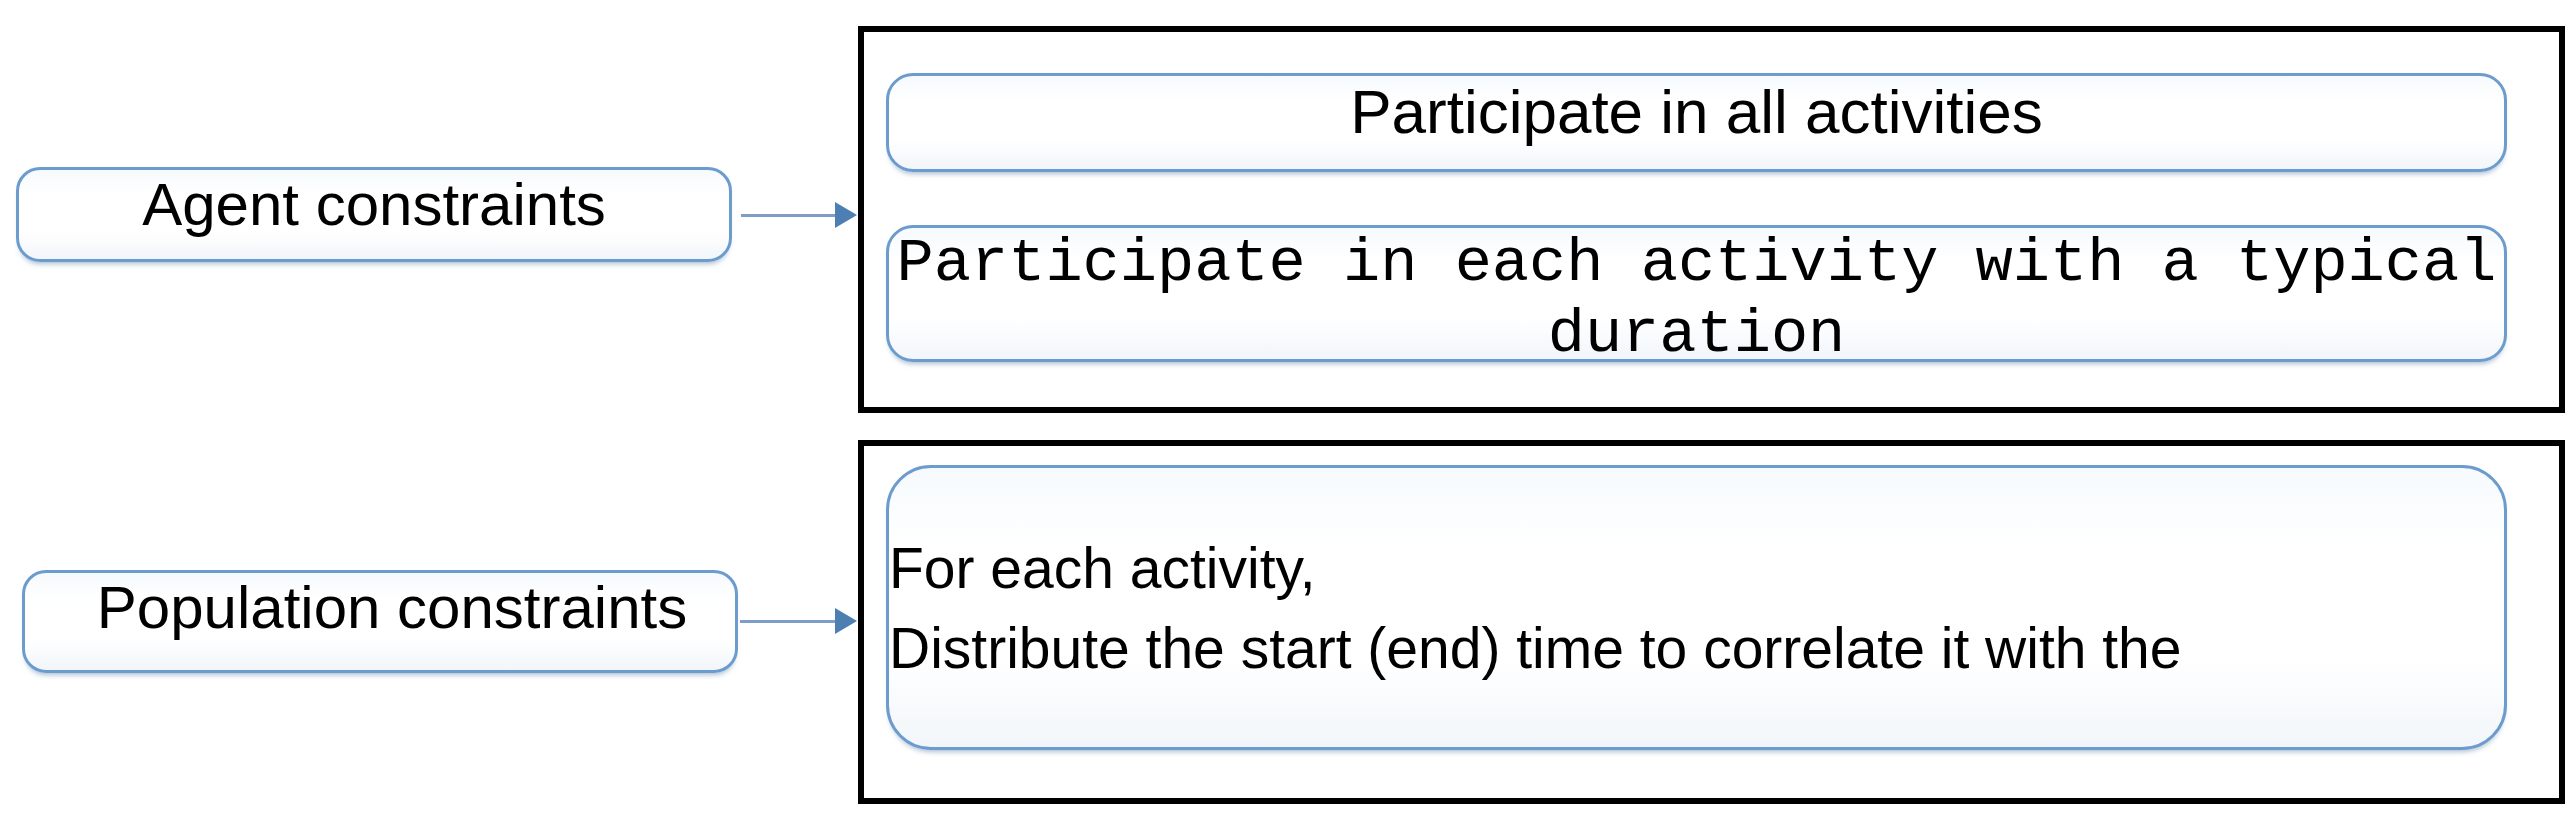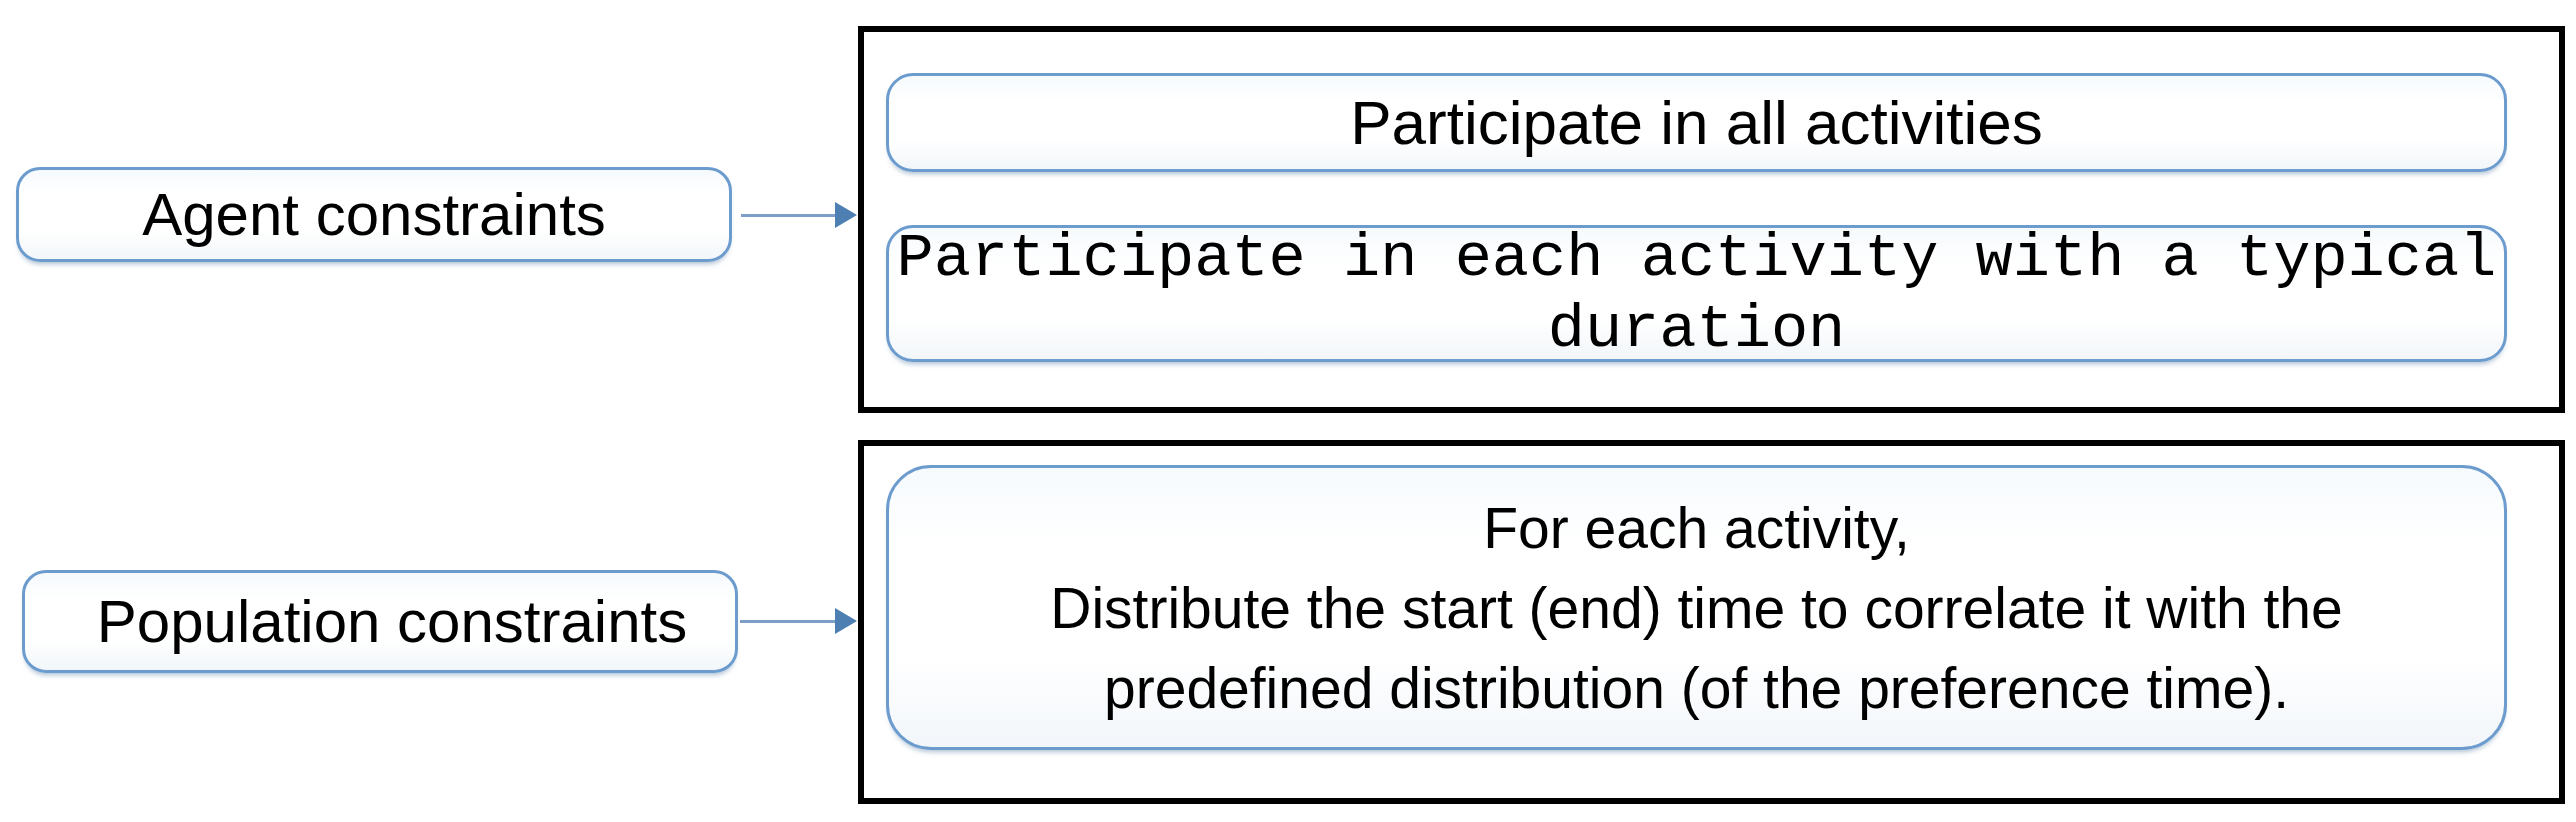--- a/index.html
+++ b/index.html
@@ -15,21 +15,21 @@
   }
 
   
   .rnode {
     position: absolute;
     box-sizing: border-box;
     border: 3.2px solid var(--node-border, #6c9bcd);
     background: linear-gradient(180deg, #f6fafd 0%, #ffffff 28%, #ffffff 68%, #f2f6fa 100%);
     box-shadow: 0 4.8px 5.6px -3.2px rgba(105, 140, 175, 0.55);
     display: flex;
-    align-items: center;
+    align-items: flex-start;
     justify-content: center;
     text-align: center;
   }
 
   .side-node { border-radius: 24px; font-size: 60px; }
   #agent-node       { left: 16px;  top: 167px; width: 716px; height: 95px; }
   #population-node  { left: 22px;  top: 570px; width: 716px; height: 103px; padding-left: 24px; }
 
   
   .group-box {
@@ -99,17 +99,16 @@
 
   <div class="rnode inner-node" id="box-participate-duration">
     <span>Participate in each activity with a typical duration</span>
   </div>
 
   <div class="group-box" id="population-group"></div>
 
   <div class="rnode inner-node" id="box-distribute">
     <div>For each activity,</div>
     <div>Distribute the start (end) time to correlate it with the</div>
-    <div>predefined distribution (of the preference time).</div>
   </div>
 
 </div>
 
 
 </body></html>

